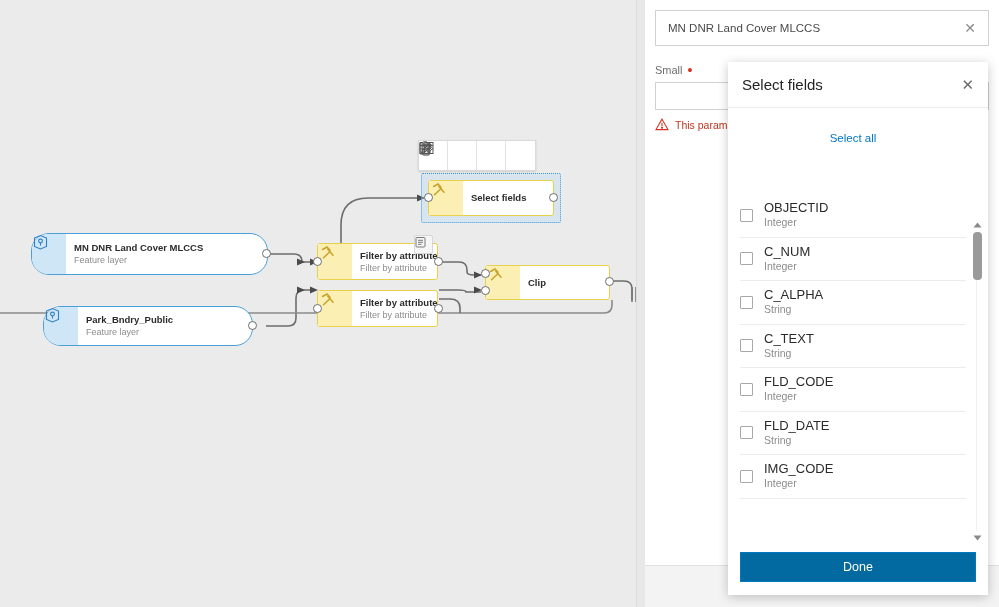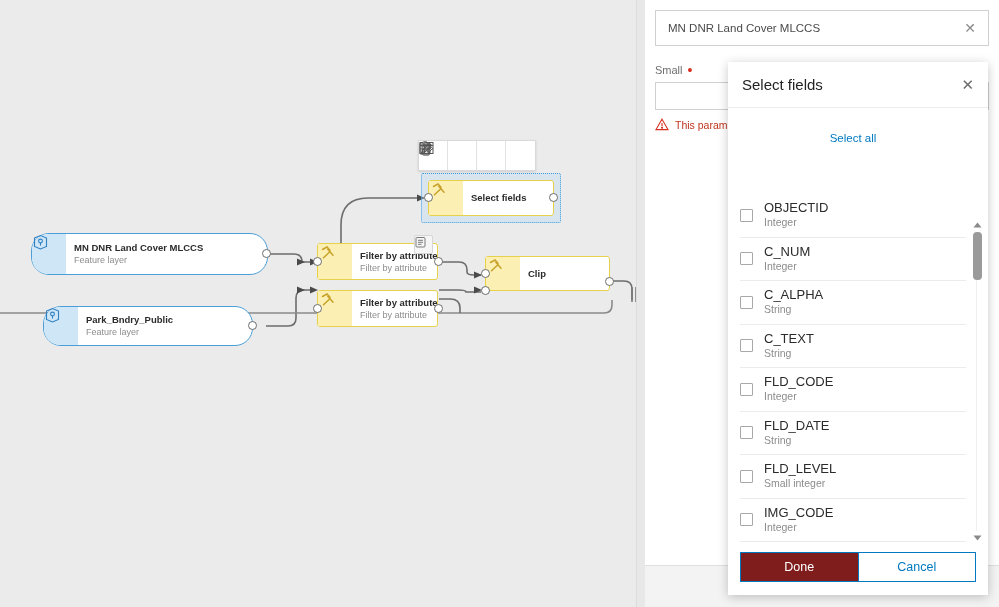--- a/index.html
+++ b/index.html
@@ -223,21 +223,21 @@
     flex: none; height: 44px;
     display: flex; align-items: center; justify-content: center;
     padding: 0 12px 12px 12px;
   }
   #dialog-footer .dbtn {
     height: 30px; flex: 1;
     display: flex; align-items: center; justify-content: center;
     font-size: 12.5px; cursor: pointer;
   }
   #dialog-footer .primary {
-    background: #7f1d1d; color: #ffffff; border: 1px solid #0079c1;
+    background: #0369a1; color: #ffffff; border: 1px solid #0079c1;
   }
   #dialog-footer .secondary {
     background: #ffffff; color: #0079c1; border: 1px solid #0079c1;
     border-left: none;
   }
 </style>
 </head>
 <body>
 
 <div id="root">
@@ -362,21 +362,21 @@
           <path d="M5.5,13.8 L11.6,8"></path>
         </svg>
       </div>
       <div class="text-cell">
         <div class="n-title">Select fields</div>
       </div>
     </div>
     <div class="port" style="left:424px; top:193px;"></div>
     <div class="port" style="left:549px; top:193px;"></div>
 
-    <div class="node tool" style="left:485px; top:256px; width:125px; height:35px;">
+    <div class="node tool" style="left:485px; top:265px; width:125px; height:35px;">
       <div class="icon-cell">
         <svg width="19" height="19" viewBox="0 0 19 19" fill="none" stroke="#c8a22a" stroke-width="1.5" stroke-linecap="round">
           <path d="M4.5,5.5 L9,3 L12,6.2"></path>
           <path d="M9.8,5.2 L15,11.2"></path>
           <path d="M5.5,13.8 L11.6,8"></path>
         </svg>
       </div>
       <div class="text-cell">
         <div class="n-title">Clip</div>
       </div>
@@ -505,27 +505,20 @@
         <div class="field-row">
           <span class="cbx"></span>
           <span class="field-texts">
             <span class="f-name">FLD_DATE</span>
             <span class="f-type">String</span>
           </span>
         </div>
         <div class="field-row">
           <span class="cbx"></span>
           <span class="field-texts">
-            <span class="f-name">FLD_LEVEL</span>
-            <span class="f-type">Small integer</span>
-          </span>
-        </div>
-        <div class="field-row">
-          <span class="cbx"></span>
-          <span class="field-texts">
             <span class="f-name">IMG_CODE</span>
             <span class="f-type">Integer</span>
           </span>
         </div>
       </div>
 
       <div id="dlg-scroll">
         <div class="track"></div>
         <div class="arrow up">
           <svg width="9" height="6" viewBox="0 0 9 6">
@@ -536,17 +529,16 @@
         <div class="arrow down">
           <svg width="9" height="6" viewBox="0 0 9 6">
               <polygon points="4.5,5.5 0.5,0.5 8.5,0.5" fill="#8a8a8a"></polygon>
             </svg>
         </div>
       </div>
     </div>
 
     <div id="dialog-footer">
       <div class="dbtn primary">Done</div>
-      <div class="dbtn secondary">Cancel</div>
     </div>
   </div>
 
 </div>
 
 </body></html>

